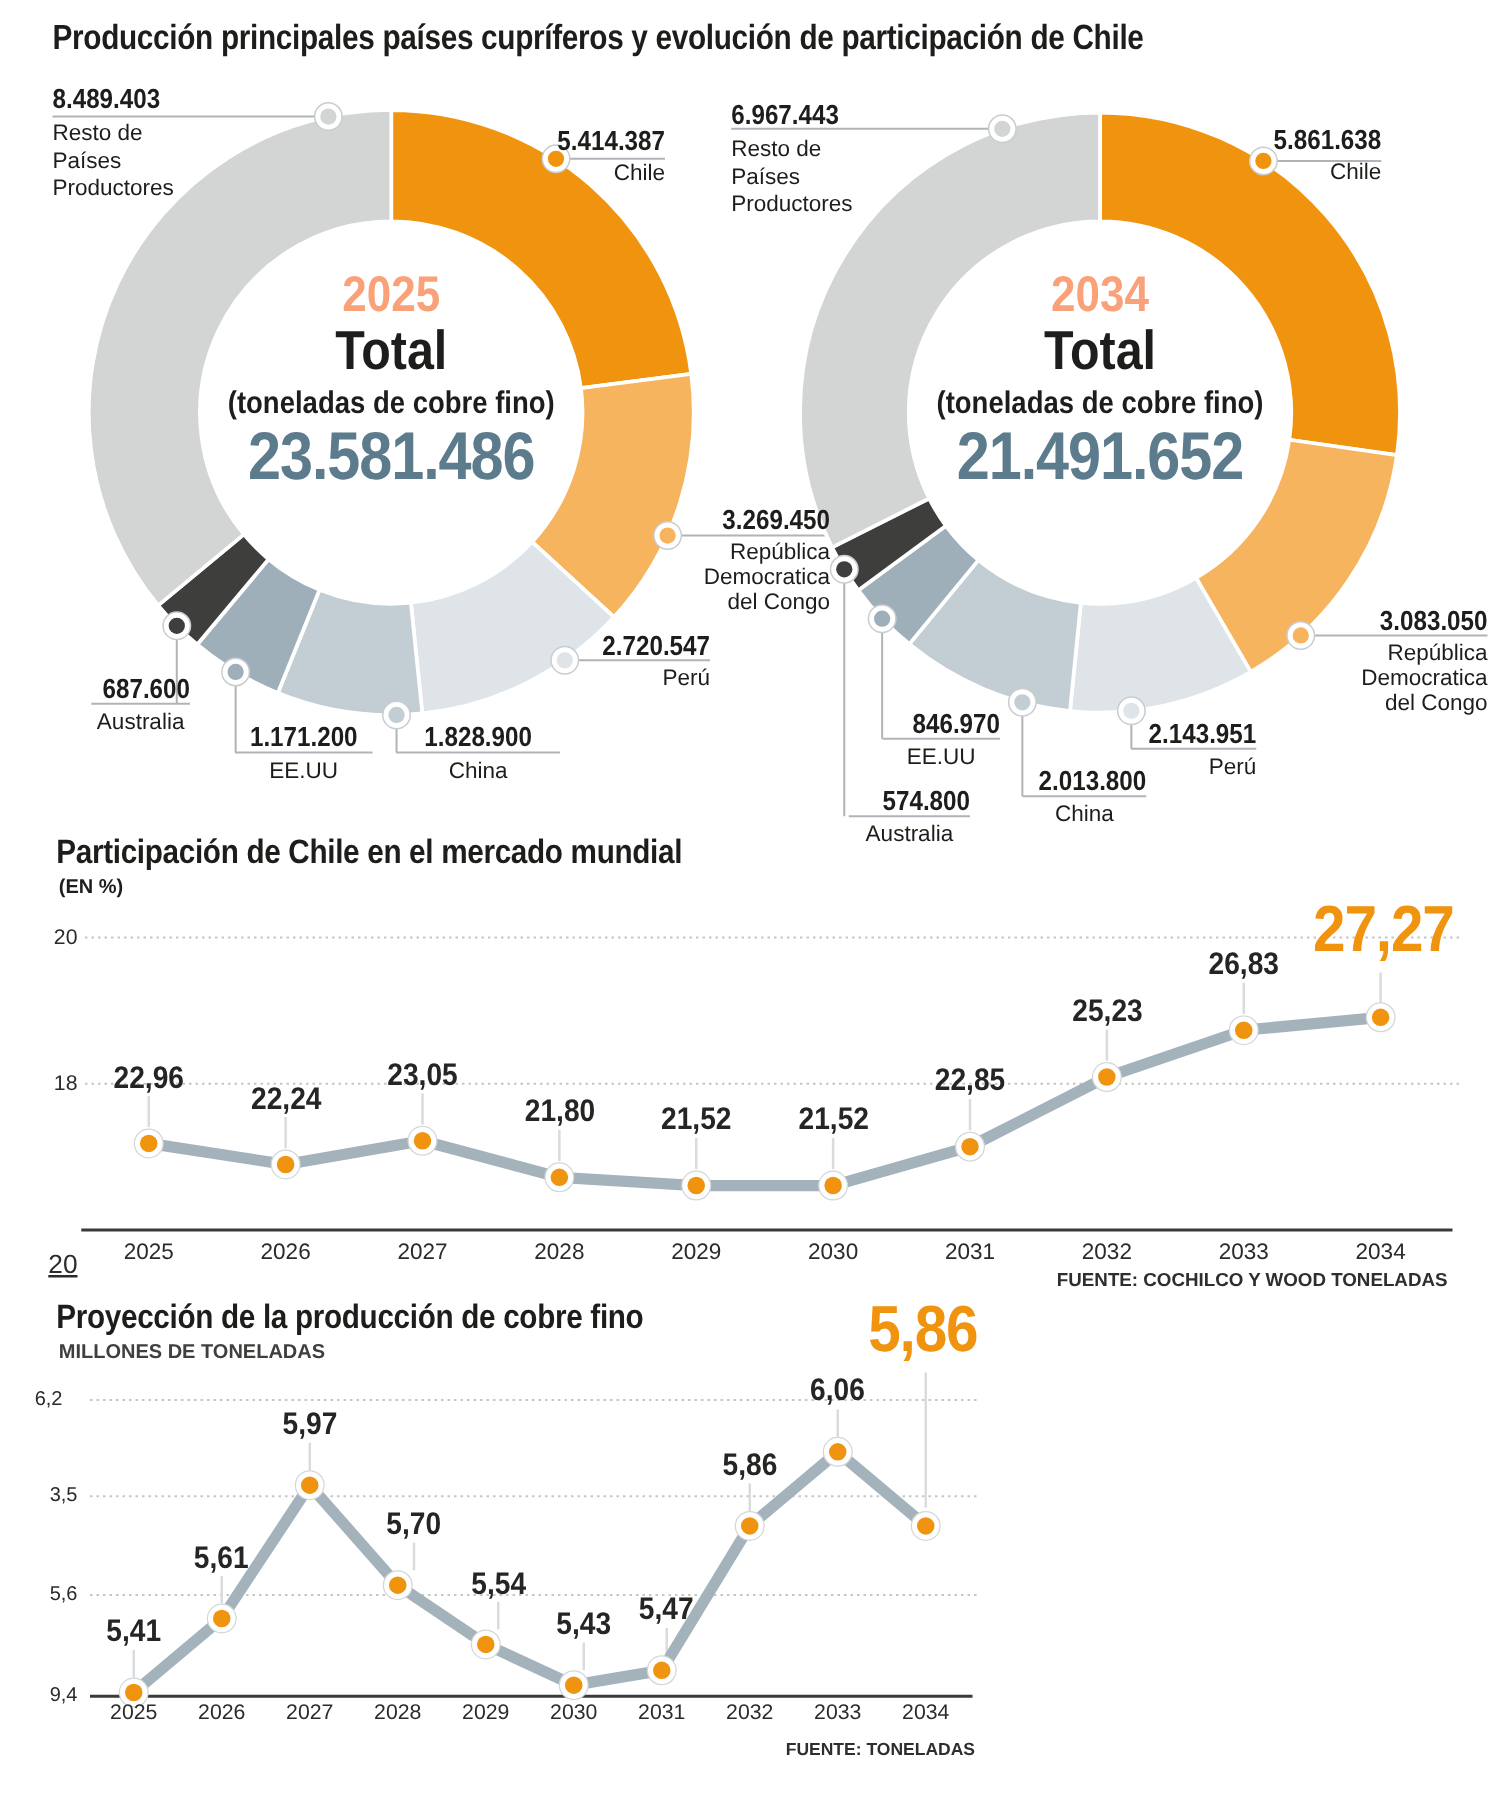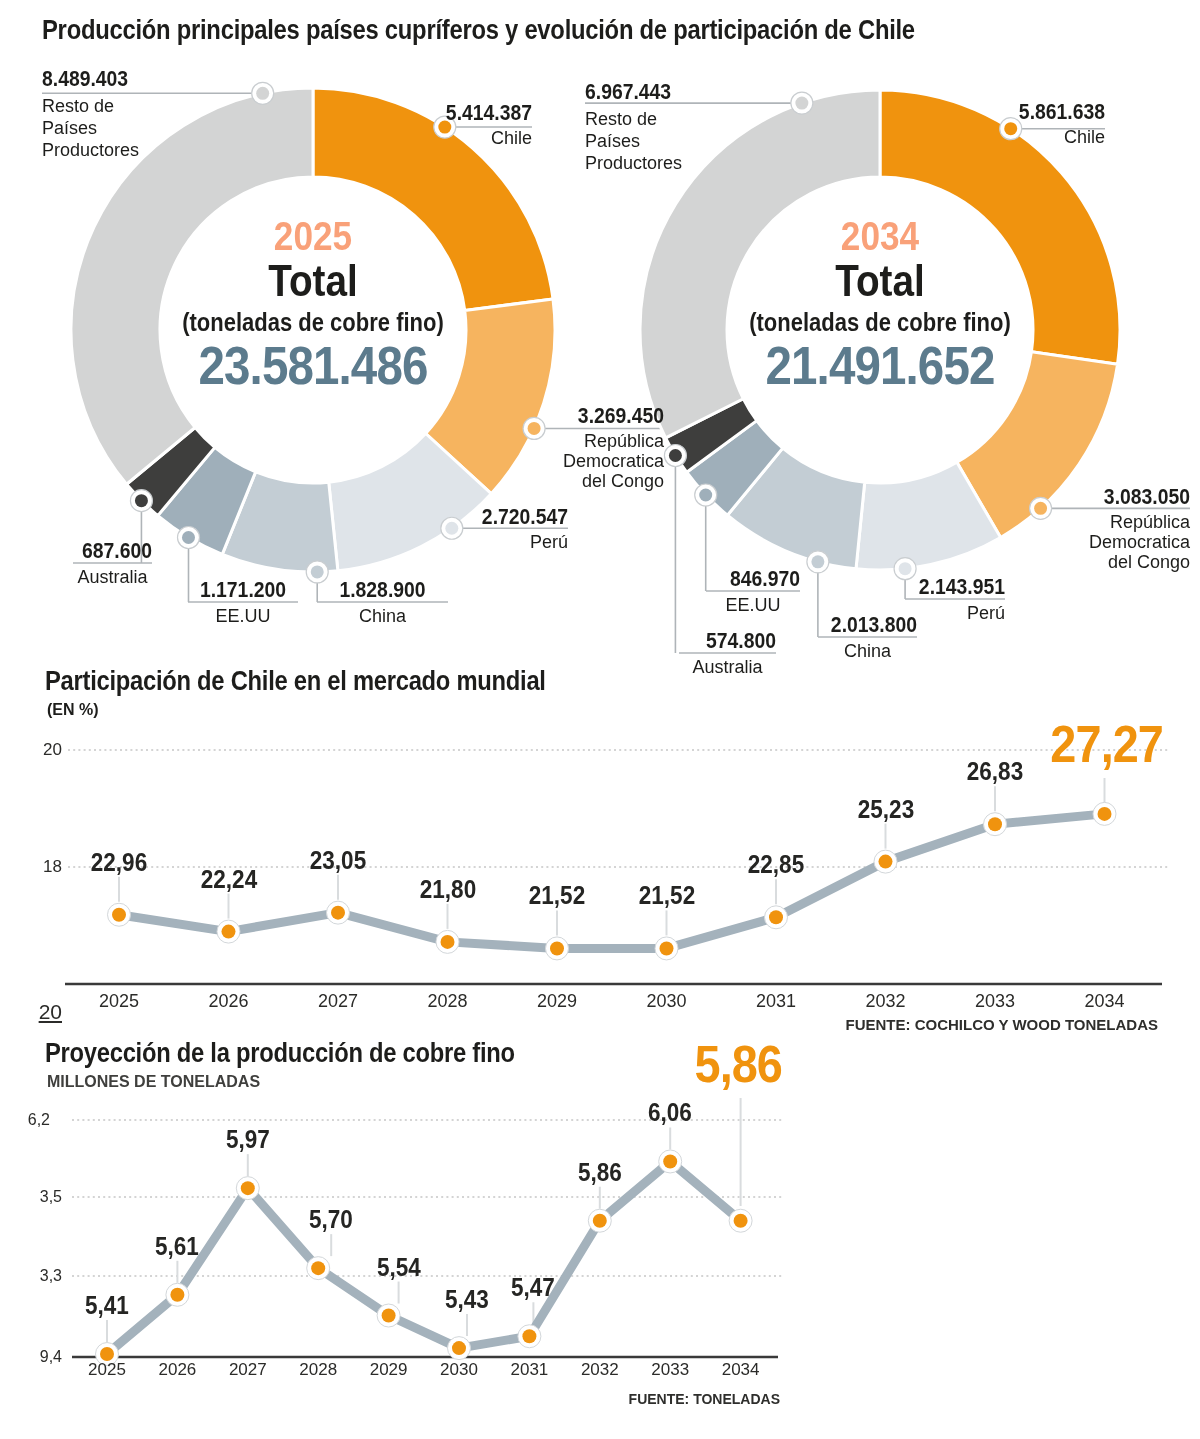--- a/index.html
+++ b/index.html
@@ -247,21 +247,21 @@
       <div class="txt x-year" style="left: 298px; top: 991px; width: 80px; font-size: 18px;">2027</div>
       <div class="txt x-year" style="left: 407.5px; top: 991px; width: 80px; font-size: 18px;">2028</div>
       <div class="txt x-year" style="left: 517px; top: 991px; width: 80px; font-size: 18px;">2029</div>
       <div class="txt x-year" style="left: 626.5px; top: 991px; width: 80px; font-size: 18px;">2030</div>
       <div class="txt x-year" style="left: 736px; top: 991px; width: 80px; font-size: 18px;">2031</div>
       <div class="txt x-year" style="left: 845.5px; top: 991px; width: 80px; font-size: 18px;">2032</div>
       <div class="txt x-year" style="left: 955px; top: 991px; width: 80px; font-size: 18px;">2033</div>
       <div class="txt x-year" style="left: 1064.5px; top: 991px; width: 80px; font-size: 18px;">2034</div>
       <div class="txt y-tick" style="left: 8px; top: 1110px; width: 42px; font-size: 16px;">6,2</div>
       <div class="txt y-tick" style="left: 20px; top: 1187px; width: 42px; font-size: 16px;">3,5</div>
-      <div class="txt y-tick" style="left: 20px; top: 1266px; width: 42px; font-size: 16px;">3,3</div>
+      <div class="txt y-tick" style="left: 20px; top: 1266px; width: 42px; font-size: 16px;">5,6</div>
       <div class="txt y-tick" style="left: 20px; top: 1347px; width: 42px; font-size: 16px;">9,4</div>
       <div class="txt v-label c90 cx-c" style="left: 37px; top: 1292.04px; width: 140px;">5,41</div>
       <div class="txt v-label c90 cx-c" style="left: 107.4px; top: 1232.79px; width: 140px;">5,61</div>
       <div class="txt v-label c90 cx-c" style="left: 177.8px; top: 1126.14px; width: 140px;">5,97</div>
       <div class="txt v-label c90 cx-c" style="left: 261.2px; top: 1206.12px; width: 140px;">5,70</div>
       <div class="txt v-label c90 cx-c" style="left: 328.6px; top: 1253.53px; width: 140px;">5,54</div>
       <div class="txt v-label c90 cx-c" style="left: 397px; top: 1286.11px; width: 140px;">5,43</div>
       <div class="txt v-label c90 cx-c" style="left: 463.4px; top: 1274.26px; width: 140px;">5,47</div>
       <div class="txt v-label c90 cx-c" style="left: 529.8px; top: 1158.72px; width: 140px;">5,86</div>
       <div class="txt v-label c90 cx-c" style="left: 600.2px; top: 1099.47px; width: 140px;">6,06</div>

